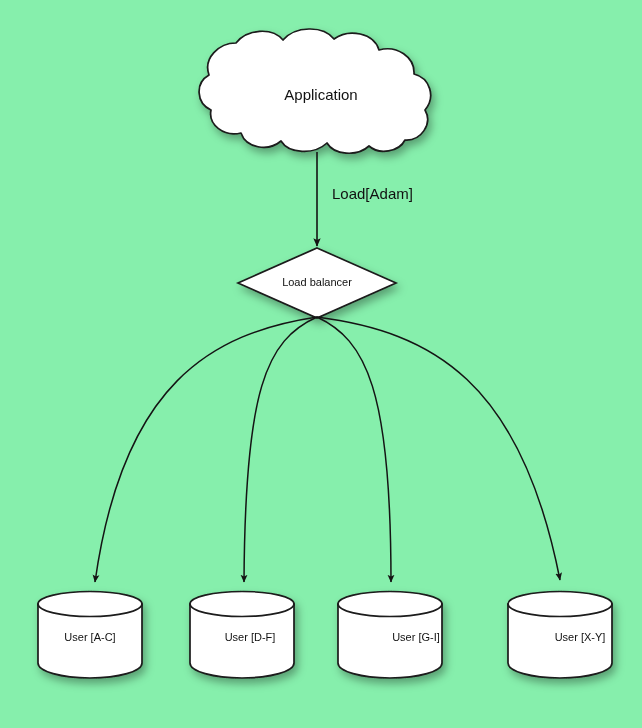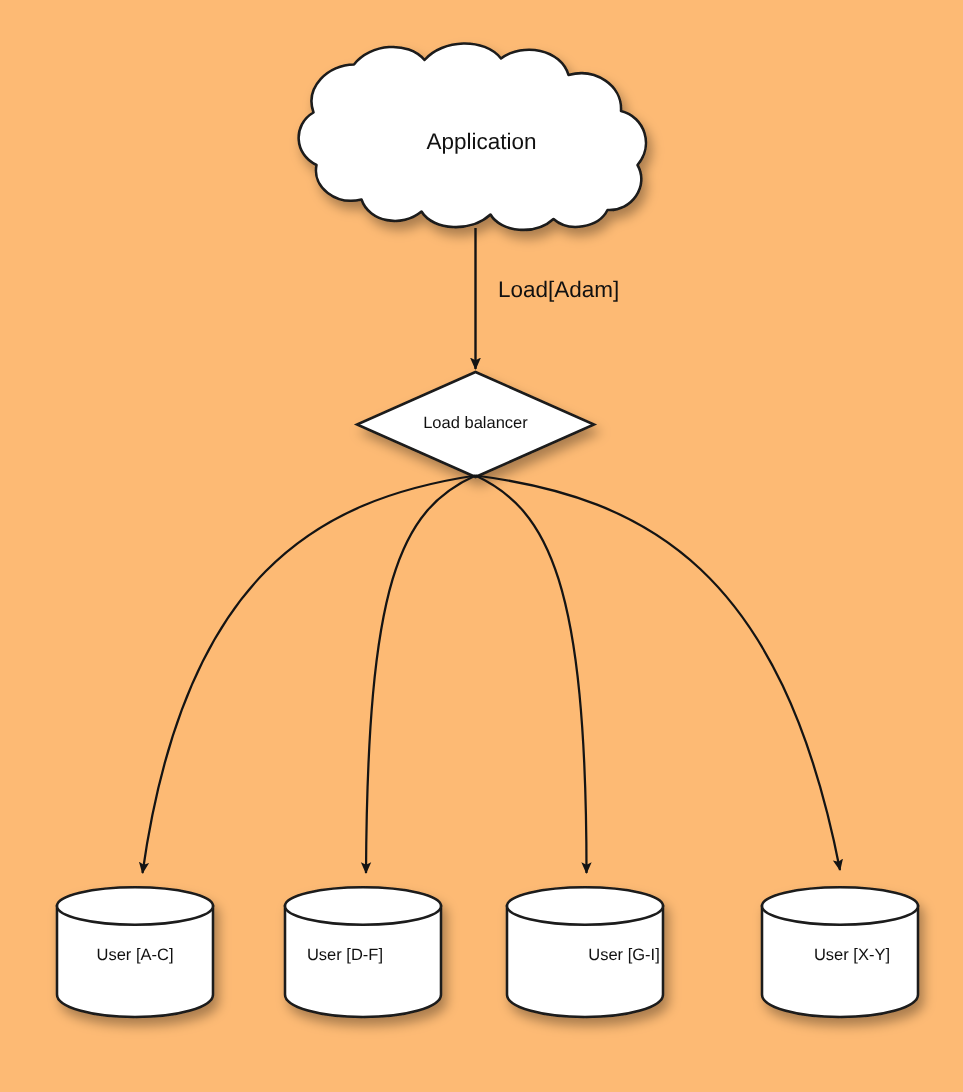--- a/index.html
+++ b/index.html
@@ -12,21 +12,21 @@
     width: 642px;
     height: 728px;
     font-family: "Liberation Sans", sans-serif;
     color: #000000;
     overflow: hidden;
   }
   #diagram-canvas {
     position: relative;
     width: 642px;
     height: 728px;
-    background: #fdba74;
+    background: #86efac;
   }
   #diagram-svg {
     position: absolute;
     top: 0;
     left: 0;
     width: 642px;
     height: 728px;
     display: block;
   }
   .node-label {
@@ -54,23 +54,23 @@
     left: 332px;
     top: 185px;
     text-align: left;
   }
   .label-db {
     font-size: 11px;
     top: 631px;
     width: 104px;
   }
   .label-db-0 { left: 38px; }
-  .label-db-1 { left: 178px; }
+  .label-db-1 { left: 198px; }
   .label-db-2 { left: 338px; margin-left: 26px; }
-  .label-db-3 { left: 516px; }
+  .label-db-3 { left: 528px; }
 </style>
 </head>
 <body>
 
 <div id="diagram-canvas">
 
   <svg id="diagram-svg" viewBox="0 0 642 728" xmlns="http://www.w3.org/2000/svg">
     <defs>
       <filter id="soft-shadow" x="-30%" y="-30%" width="170%" height="180%">
         <feDropShadow dx="3" dy="5" stdDeviation="4" flood-color="#000000" flood-opacity="0.33"></feDropShadow>

